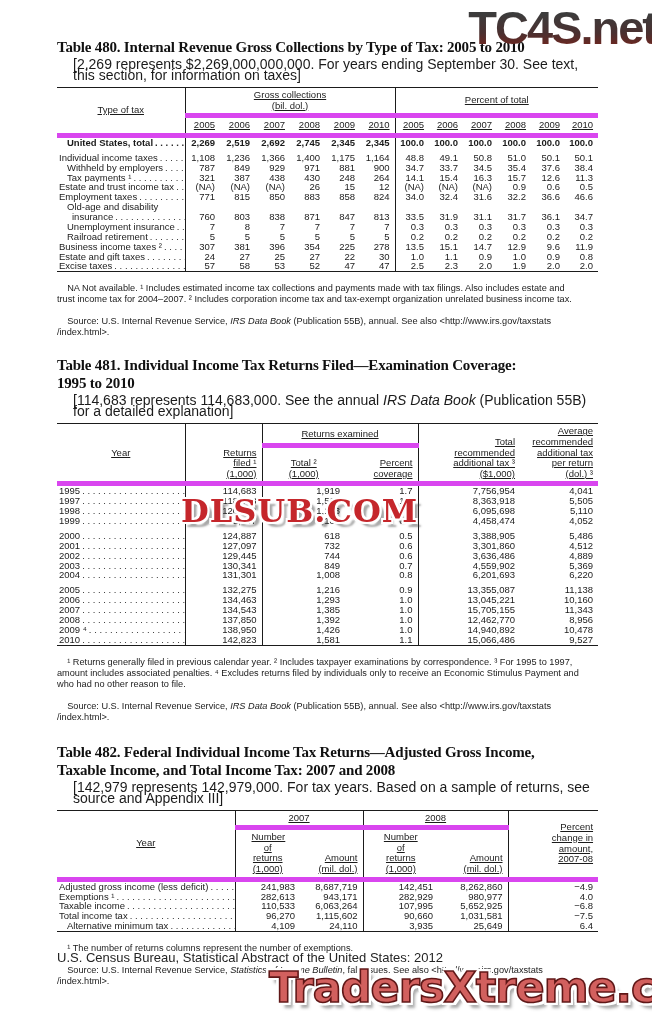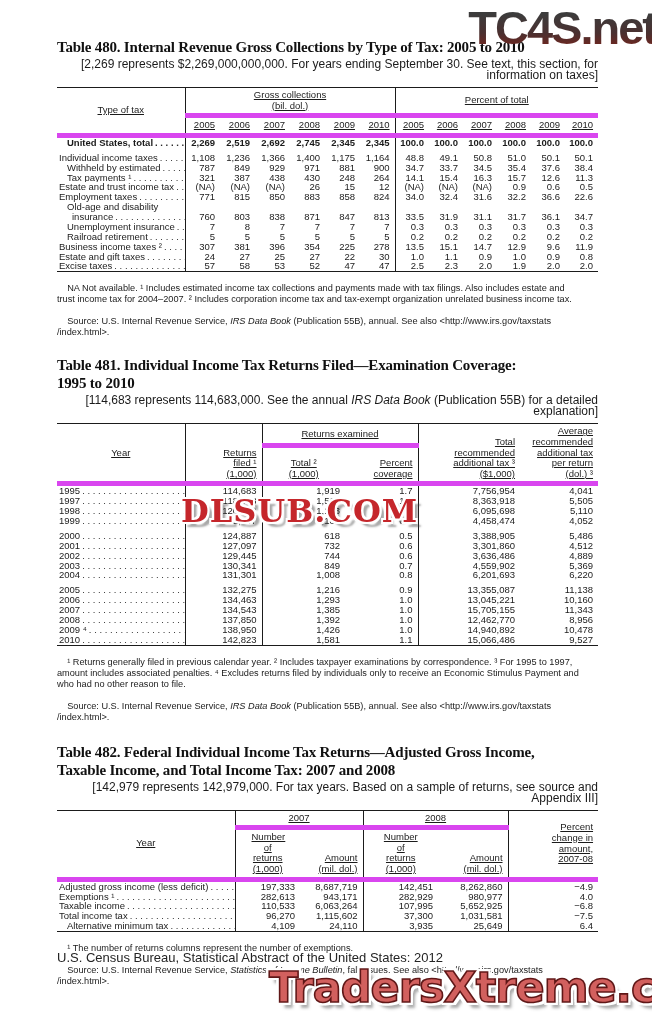--- a/index.html
+++ b/index.html
@@ -3,21 +3,21 @@
 <meta charset="utf-8">
 <style>
   * { margin:0; padding:0; box-sizing:border-box; }
   html,body { background:#ffffff; }
   .page { position:relative; width:652px; height:1024px; background:#fff; overflow:hidden;
           font-family:"Liberation Sans", sans-serif; color:#1b1b1b; }
   .content { padding:38px 54px 0 57px; }
 
   .ttl { font-family:"Liberation Serif", serif; font-weight:bold; font-size:15px; line-height:18px;
          color:#111; white-space:pre-line; letter-spacing:-0.2px; }
-  .note { font-size:12px; line-height:11px; margin:3px 0 6px 16px; color:#1b1b1b;text-align:right; }
+  .note { font-size:14px; line-height:11px; margin:3px 0 6px 16px; color:#1b1b1b; }
   .fn   { font-size:9.2px; line-height:11px; margin-top:11px; white-space:pre-wrap; color:#1b1b1b; }
   .fn .it { font-style:italic; }
   .note .it { font-style:italic; }
 
   table.t { table-layout:fixed; width:541px; border-collapse:collapse;
             border-top:1px solid #1b1b1b; border-bottom:1px solid #1b1b1b; }
   table.t th, table.t td { font-size:9.5px; font-weight:normal; color:#1b1b1b; }
   thead th { border-bottom:5px solid #d946ef; vertical-align:bottom; line-height:1.12;
              white-space:pre-line; padding:2px 5px 2px 0; text-align:right;text-decoration:underline; }
   th.stubh { vertical-align:middle; text-align:center; padding:2px; }
@@ -154,21 +154,21 @@
               <td class="num">48.8</td>
               <td class="num">49.1</td>
               <td class="num">50.8</td>
               <td class="num">51.0</td>
               <td class="num">50.1</td>
               <td class="num">50.1</td>
             </tr>
             <tr>
               <td class="stub vb">
                 <div class="leader ind1">
-                  <span class="lbl">Withheld by estimated</span>
+                  <span class="lbl">Withheld by employers</span>
                   <span class="dots"></span>
                 </div>
               </td>
               <td class="num">787</td>
               <td class="num">849</td>
               <td class="num">929</td>
               <td class="num">971</td>
               <td class="num">881</td>
               <td class="num vb">900</td>
               <td class="num">34.7</td>
@@ -229,21 +229,21 @@
               <td class="num">815</td>
               <td class="num">850</td>
               <td class="num">883</td>
               <td class="num">858</td>
               <td class="num vb">824</td>
               <td class="num">34.0</td>
               <td class="num">32.4</td>
               <td class="num">31.6</td>
               <td class="num">32.2</td>
               <td class="num">36.6</td>
-              <td class="num">22.6</td>
+              <td class="num">46.6</td>
             </tr>
             <tr>
               <td class="stub vb">
                 <div class="lbl-top">Old-age and disability</div>
                 <div class="leader ind2">
                   <span class="lbl">insurance</span>
                   <span class="dots"></span>
                 </div>
               </td>
               <td class="num">760</td>
@@ -646,21 +646,21 @@
           </tr>
         </thead>
         <tbody>
             <tr>
               <td class="stub vb">
                 <div class="leader">
                   <span class="lbl">Adjusted gross income (less deficit)</span>
                   <span class="dots"></span>
                 </div>
               </td>
-              <td class="num">197,333</td>
+              <td class="num">241,983</td>
               <td class="num vb">8,687,719</td>
               <td class="num">142,451</td>
               <td class="num vb">8,262,860</td>
               <td class="num">−4.9</td>
             </tr>
             <tr>
               <td class="stub vb">
                 <div class="leader">
                   <span class="lbl">Exemptions ¹</span>
                   <span class="dots"></span>
@@ -687,21 +687,21 @@
             </tr>
             <tr>
               <td class="stub vb">
                 <div class="leader">
                   <span class="lbl">Total income tax</span>
                   <span class="dots"></span>
                 </div>
               </td>
               <td class="num">96,270</td>
               <td class="num vb">1,115,602</td>
-              <td class="num">37,300</td>
+              <td class="num">90,660</td>
               <td class="num vb">1,031,581</td>
               <td class="num">−7.5</td>
             </tr>
             <tr>
               <td class="stub vb">
                 <div class="leader ind1">
                   <span class="lbl">Alternative minimum tax</span>
                   <span class="dots"></span>
                 </div>
               </td>

